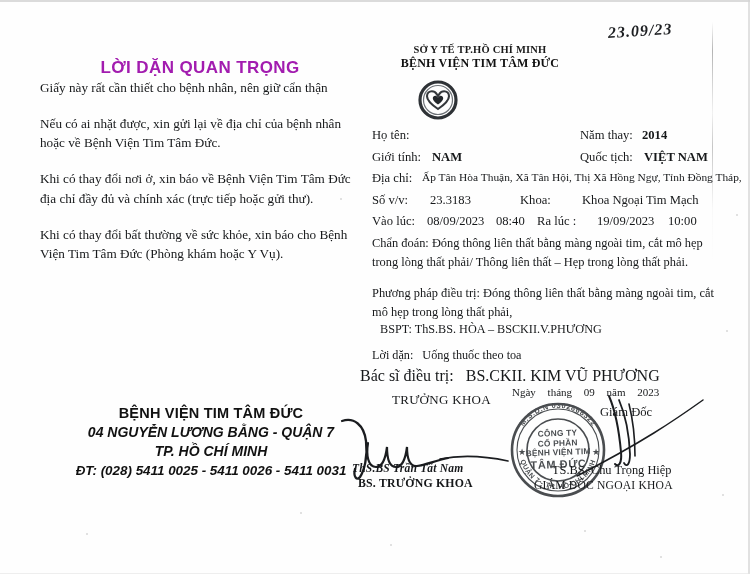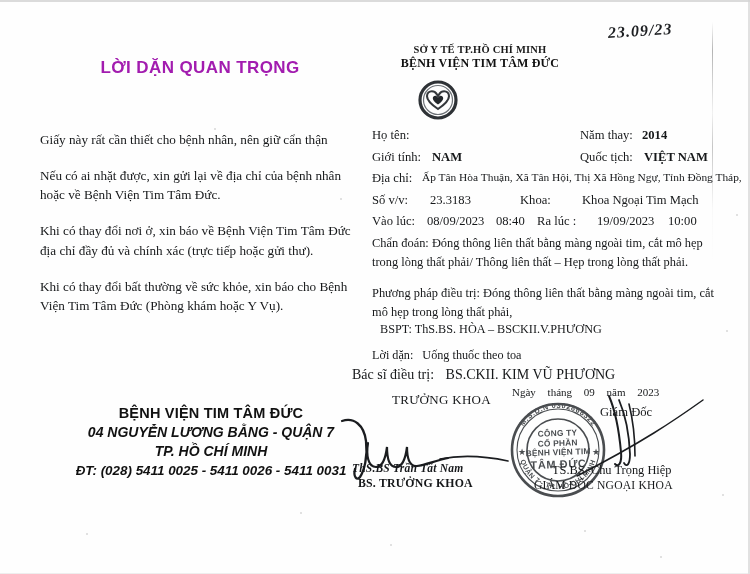--- a/index.html
+++ b/index.html
@@ -20,21 +20,21 @@
     background:linear-gradient(180deg,rgba(160,160,160,0) 0%,rgba(120,120,120,.55) 12%,rgba(170,170,170,.15) 38%,rgba(130,130,130,.45) 52%,rgba(190,190,190,.08) 78%,rgba(160,160,160,0) 100%);}
   .speck{position:absolute;background:#b9b9b9;border-radius:50%;opacity:.55;}
 
   
   #left-col{position:absolute;left:40px;top:50px;width:320px;}
   #left-title{
     text-align:center;font-family:"Liberation Sans",sans-serif;
     font-weight:bold;font-size:17px;letter-spacing:.4px;color:#a21caf;
     margin-top:8px;
   }
-  #left-notes{margin-top:52px;font-size:13.2px;line-height:1.45;}
+  #left-notes{font-size:13.2px;line-height:1.45;}
   #left-notes p{margin:0 0 17px 0;}
   #hospital-block{
     position:absolute;left:50px;top:405px;width:322px;text-align:center;
     font-family:"Liberation Sans",sans-serif;color:#111;
   }
   #hosp-name{font-weight:bold;font-size:14.5px;letter-spacing:.2px;}
   #hosp-addr,#hosp-city{font-style:italic;font-weight:bold;font-size:14px;margin-top:3px;}
   #hosp-phone{font-style:italic;font-weight:bold;font-size:13.4px;margin-top:4px;}
   #handwritten-date{
     position:absolute;left:608px;top:22px;
@@ -54,21 +54,21 @@
   #fields{position:absolute;left:372px;top:128px;width:368px;font-size:12.6px;}
   .frow{position:relative;height:21.5px;}
   .lbl{position:absolute;}
   .val{position:absolute;font-weight:bold;}
   .val.norm{font-weight:normal;}
 
   #diagnosis{position:absolute;left:372px;top:234px;width:352px;font-size:12.4px;line-height:1.5;}
   #treatment{position:absolute;left:372px;top:284px;width:348px;font-size:12.4px;line-height:1.5;}
   #bspt{position:absolute;left:380px;top:322px;font-size:12.2px;}
   #advice{position:absolute;left:372px;top:348px;font-size:12.2px;}
-  #doctor{position:absolute;left:352px;top:367px;font-size:14px;}
+  #doctor{position:absolute;left:360px;top:367px;font-size:16px;}
 
   #dept-head-label{position:absolute;left:392px;top:392px;font-size:13px;letter-spacing:.3px;}
   #date-line{position:absolute;left:512px;top:386px;font-size:11px;}
   #date-line span{margin-right:9px;}
   #director-label{position:absolute;left:600px;top:405px;font-size:12.6px;}
 
   
   #sig-left{position:absolute;left:330px;top:415px;width:190px;height:70px;}
   #sig-left-name{
     position:absolute;left:352px;top:462px;font-style:italic;font-weight:bold;

